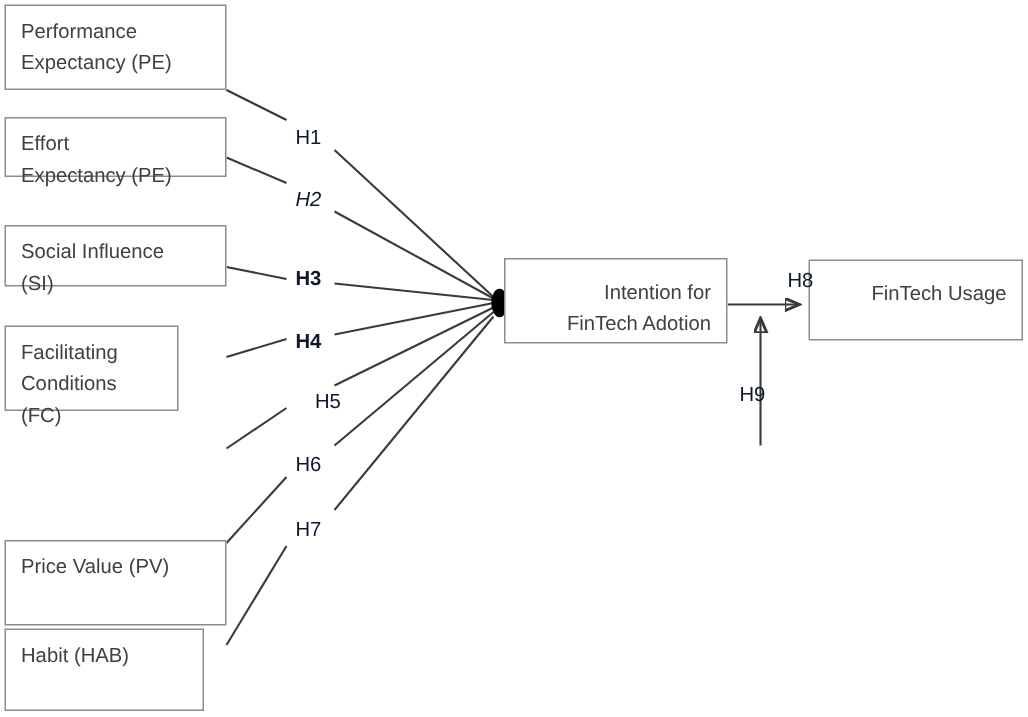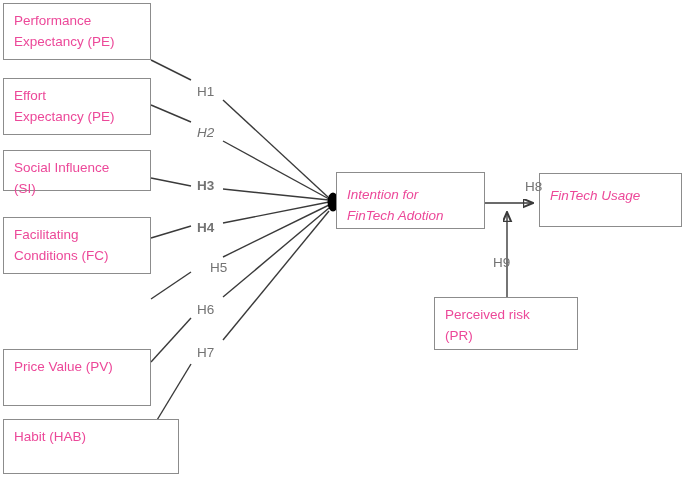--- a/index.html
+++ b/index.html
@@ -13,34 +13,33 @@
     height: 478px;
     background: #ffffff;
     font-family: "Liberation Sans", sans-serif;
     overflow: hidden;
   }
   .node-box {
     position: absolute;
     box-sizing: border-box;
     border: 1.5px solid #8c8c8c;
     background: #ffffff;
-    color: #ec4899;
+    color: #404040;
     font-size: 13.5px;
     line-height: 1.55;
     padding: 7px 10px 0 10px;
     white-space: pre-line;
   }
   .node-box.center-align {
-    text-align: left;
+    text-align: right;
     padding-top: 12px;
-    font-style: italic;
   }
   .h-label {
     position: absolute;
-    color: #737373;
+    color: #0f172a;
     font-size: 13.5px;
     line-height: 1;
     white-space: nowrap;
   }
   svg.edges {
     position: absolute;
     left: 0;
     top: 0;
     width: 685px;
     height: 478px;
@@ -84,41 +83,39 @@
     <ellipse cx="333" cy="202" rx="5.5" ry="9.5" fill="#000000" stroke="none"></ellipse>
 
     <line x1="485" y1="203" x2="533" y2="203" marker-end="url(#arrowhead)"></line>
 
     <line x1="507" y1="297" x2="507" y2="212" marker-end="url(#arrowhead)"></line>
   </svg>
 
   <div class="node-box" style="left:3px; top:3px; width:148px; height:57px;">Performance
 Expectancy (PE)</div>
 
-  <div class="node-box" style="left:3px; top:78px; width:148px; height:57px;">Effort
+  <div class="node-box" style="left:3px; top:78px; width:148px; height:40px;">Effort
 Expectancy (PE)</div>
 
   <div class="node-box" style="left:3px; top:150px; width:148px; height:41px;">Social Influence
 (SI)</div>
 
-  <div class="node-box" style="left:3px; top:217px; width:148px; height:57px;">Facilitating
+  <div class="node-box" style="left:3px; top:217px; width:116px; height:57px;">Facilitating
 Conditions (FC)</div>
 
 
-  <div class="node-box" style="left:3px; top:349px; width:148px; height:57px;">Price Value (PV)</div>
+  <div class="node-box" style="left:3px; top:360px; width:148px; height:57px;">Price Value (PV)</div>
 
-  <div class="node-box" style="left:3px; top:419px; width:176px; height:55px;">Habit (HAB)</div>
+  <div class="node-box" style="left:3px; top:419px; width:133px; height:55px;">Habit (HAB)</div>
 
   <div class="node-box center-align" style="left:336px; top:172px; width:149px; height:57px;">Intention for
 FinTech Adotion</div>
 
   <div class="node-box center-align" style="left:539px; top:173px; width:143px; height:54px; ">FinTech Usage</div>
 
-  <div class="node-box" style="left:434px; top:297px; width:144px; height:53px;">Perceived risk
-(PR)</div>
 
   <div class="h-label" style="left:197px; top:85px;">H1</div>
   <div class="h-label" style="left:197px; top:126px;font-style:italic;">H2</div>
   <div class="h-label" style="left:197px; top:179px;font-weight:bold;">H3</div>
   <div class="h-label" style="left:197px; top:221px;font-weight:bold;">H4</div>
   <div class="h-label" style="left:210px; top:261px;">H5</div>
   <div class="h-label" style="left:197px; top:303px;">H6</div>
   <div class="h-label" style="left:197px; top:346px;">H7</div>
   <div class="h-label" style="left:525px; top:180px;">H8</div>
   <div class="h-label" style="left:493px; top:256px;">H9</div>

